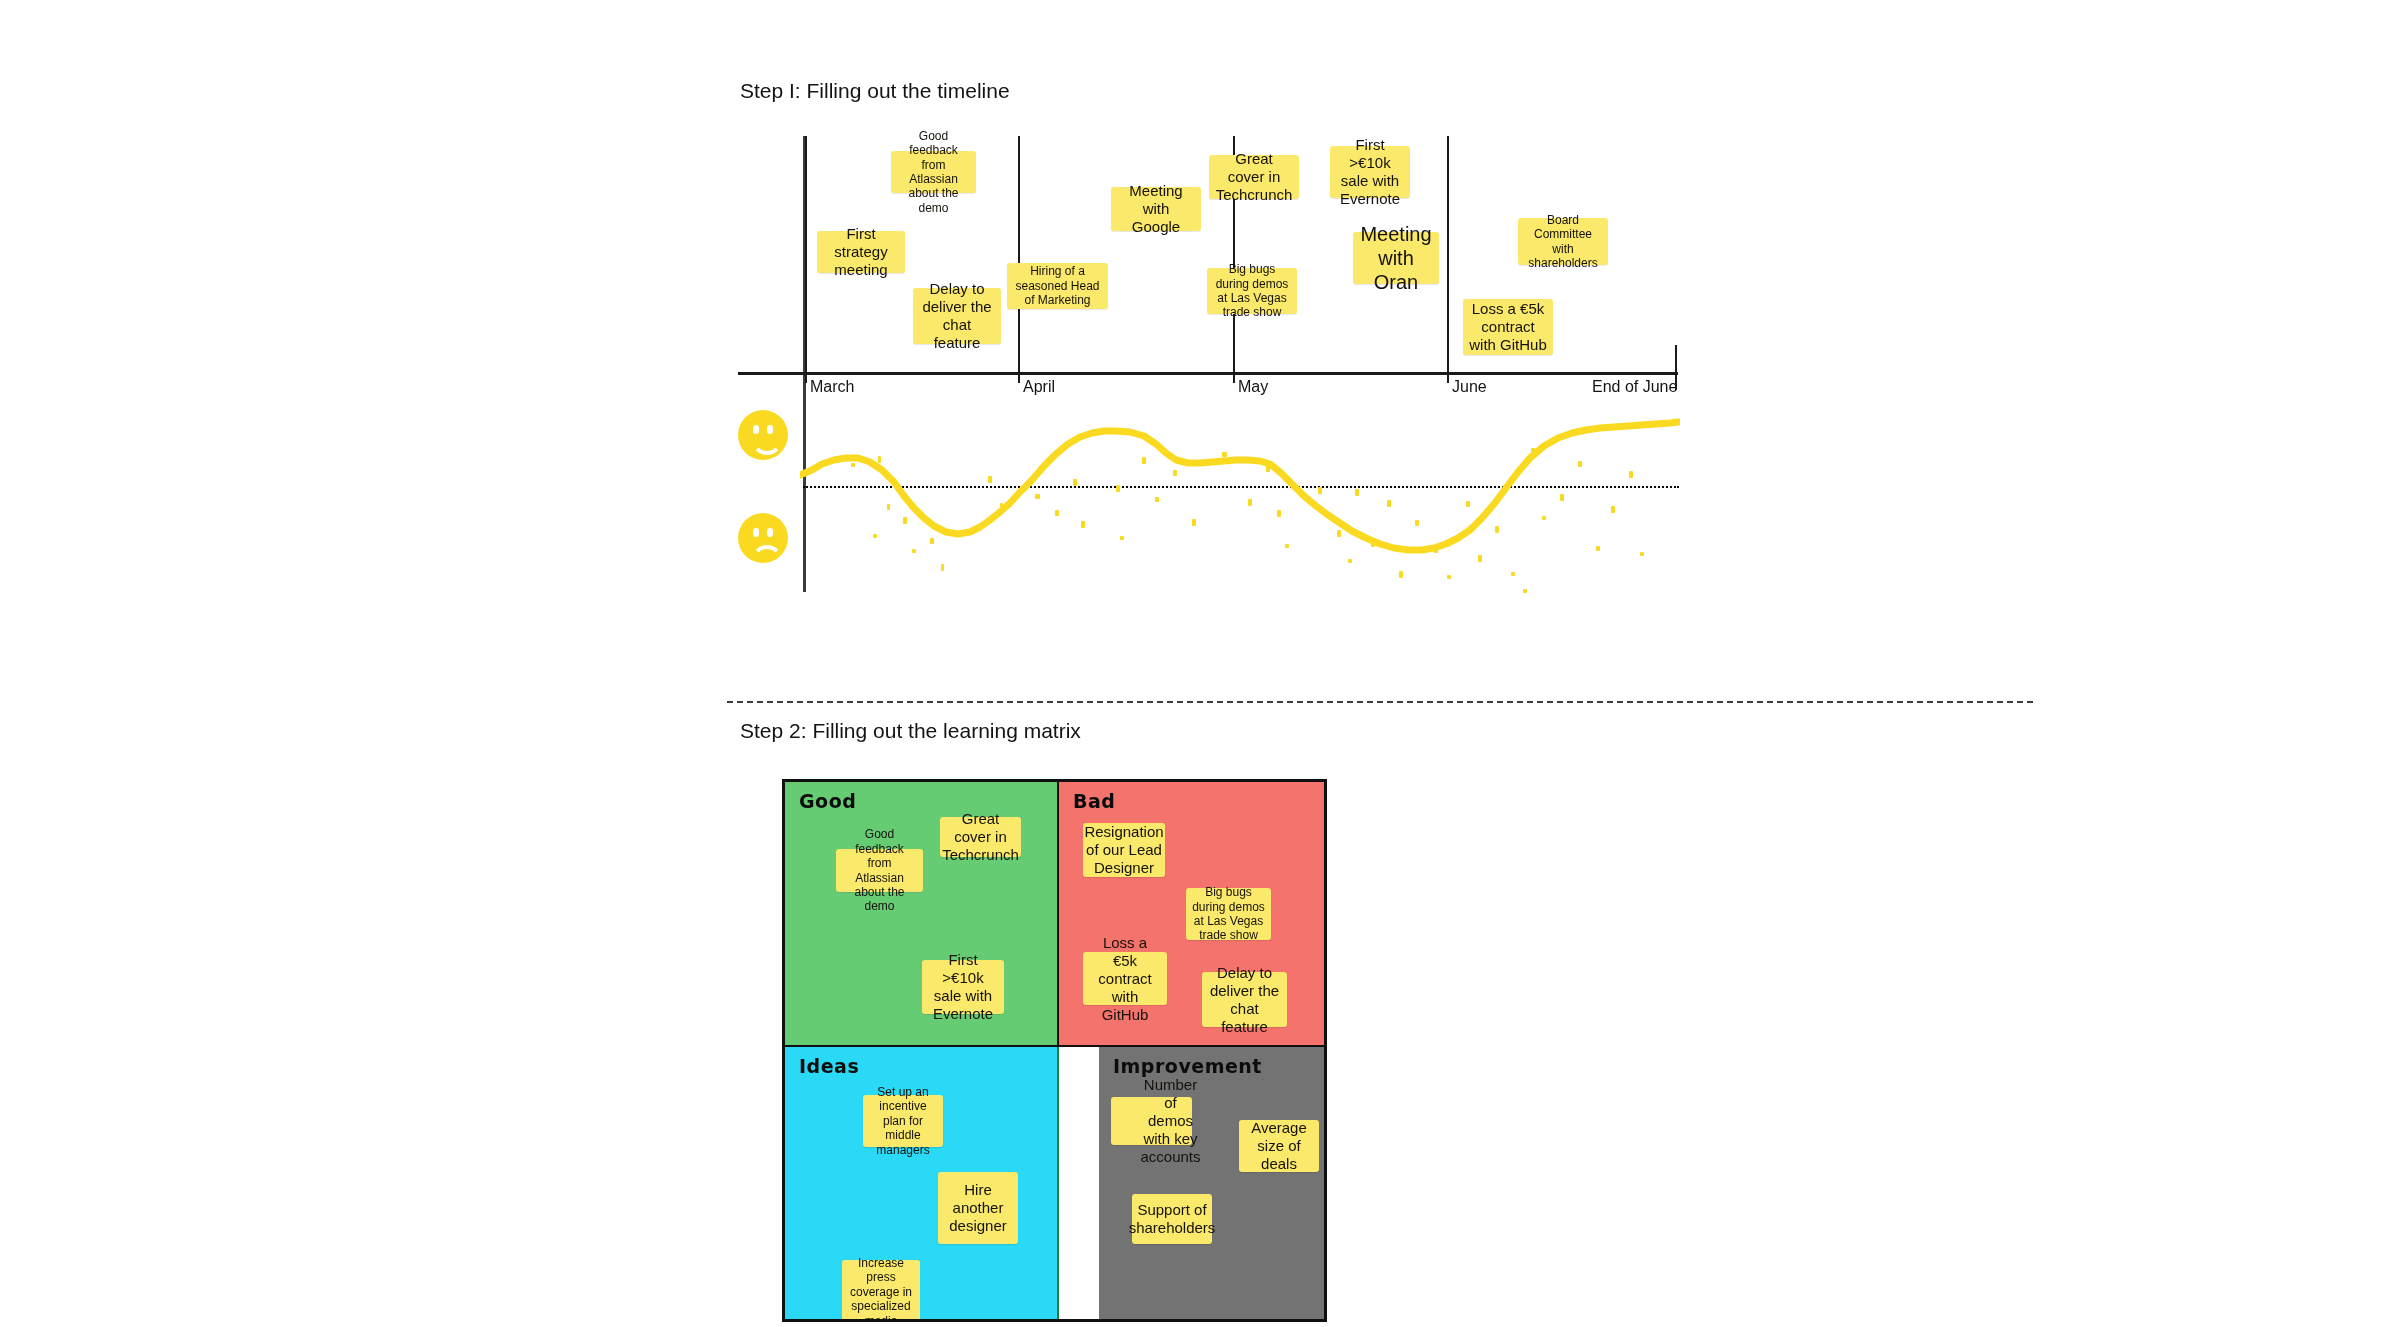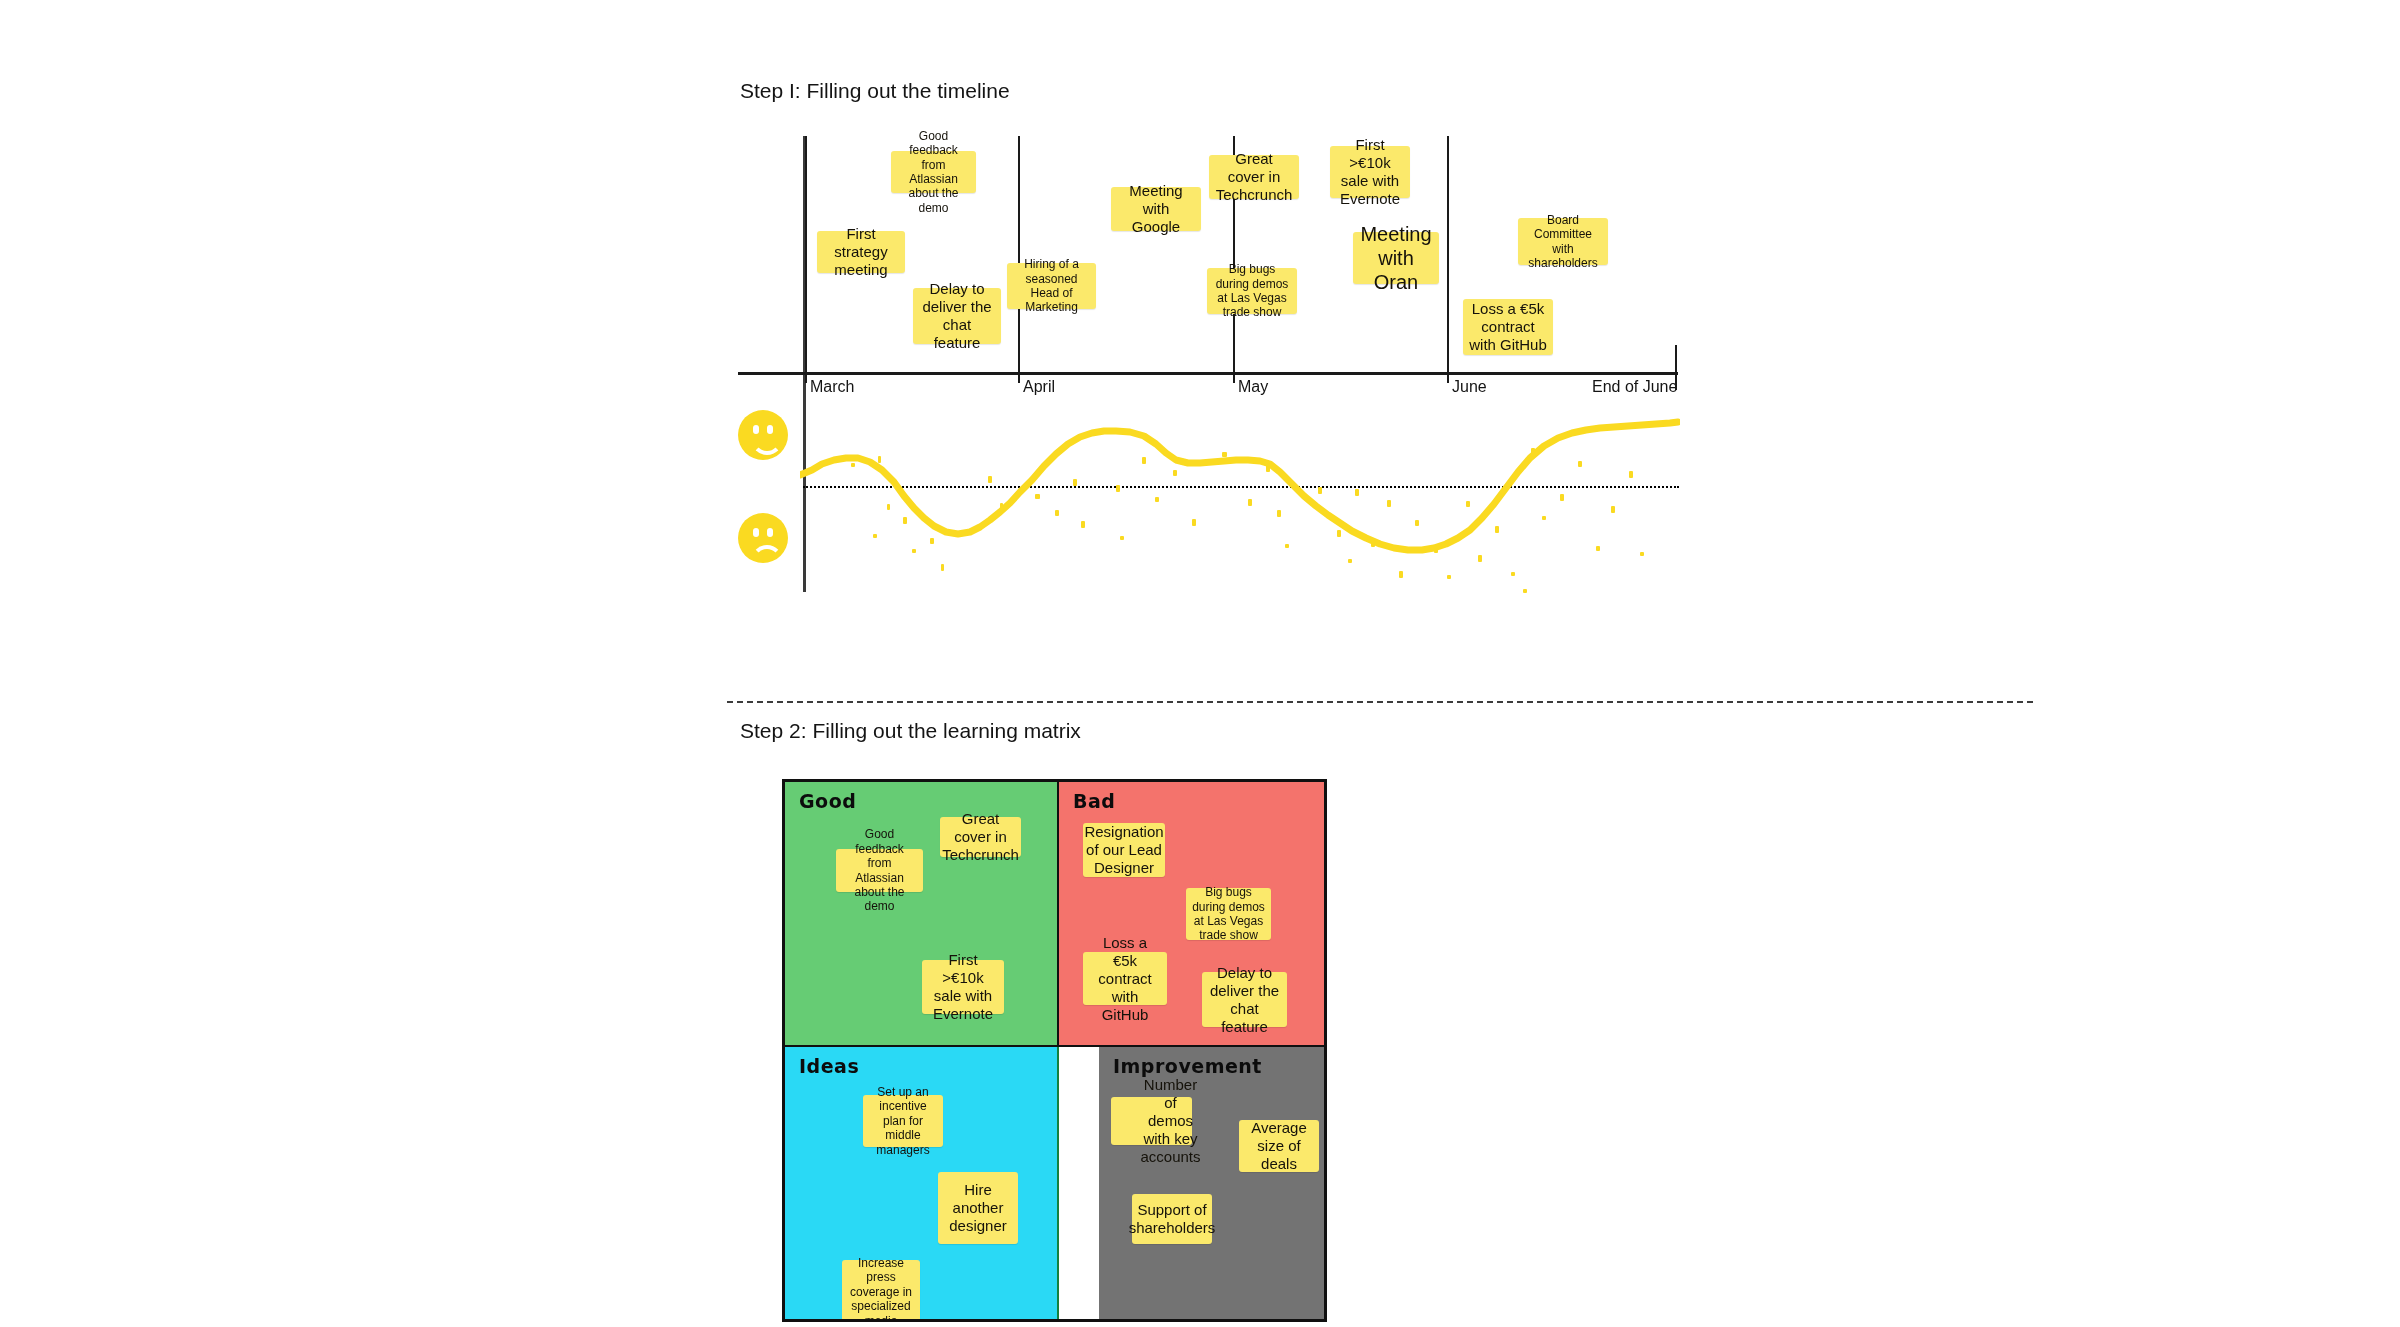--- a/index.html
+++ b/index.html
@@ -221,21 +221,21 @@
         <div class="month-label" style="left: 1238px; top: 378px; text-align: right;">May</div>
         <div class="month-tick" style="left: 1447px; top: 136px; height: 247px;"></div>
         <div class="month-label" style="left: 1452px; top: 378px;">June</div>
         <div class="month-label" style="left: 1592px; top: 378px;">End of June</div>
         <div class="month-tick" style="left: 1675px; top: 345px; height: 45px;"></div>
       </div>
     <div id="timeline-notes">
         <div class="sticky sz-s" style="left: 891px; top: 151px; width: 85px; height: 42px;">Good feedback from Atlassian about the demo</div>
         <div class="sticky sz-m" style="left: 817px; top: 231px; width: 88px; height: 42px;">First strategy meeting</div>
         <div class="sticky sz-m" style="left: 913px; top: 288px; width: 88px; height: 56px;">Delay to deliver the chat feature</div>
-        <div class="sticky sz-s" style="left: 1007px; top: 263px; width: 89px; height: 46px;">Hiring of a seasoned Head of Marketing</div>
+        <div class="sticky sz-s" style="left: 1007px; top: 263px; width: 101px; height: 46px;">Hiring of a seasoned Head of Marketing</div>
         <div class="sticky sz-m" style="left: 1111px; top: 187px; width: 90px; height: 44px;">Meeting with Google</div>
         <div class="sticky sz-m" style="left: 1209px; top: 155px; width: 90px; height: 44px;">Great cover in Techcrunch</div>
         <div class="sticky sz-s" style="left: 1207px; top: 268px; width: 90px; height: 46px;">Big bugs during demos at Las Vegas trade show</div>
         <div class="sticky sz-m" style="left: 1330px; top: 146px; width: 80px; height: 52px;">First &gt;€10k sale with Evernote</div>
         <div class="sticky sz-l" style="left: 1353px; top: 232px; width: 86px; height: 52px;">Meeting with Oran</div>
         <div class="sticky sz-m" style="left: 1463px; top: 299px; width: 90px; height: 56px;">Loss a €5k contract with GitHub</div>
         <div class="sticky sz-s" style="left: 1512px; top: 218px; width: 90px; height: 47px; margin-left: 6px;">Board Committee with shareholders</div>
       </div>
 
     <div class="face happy" style="left:738px; top:410px;">

